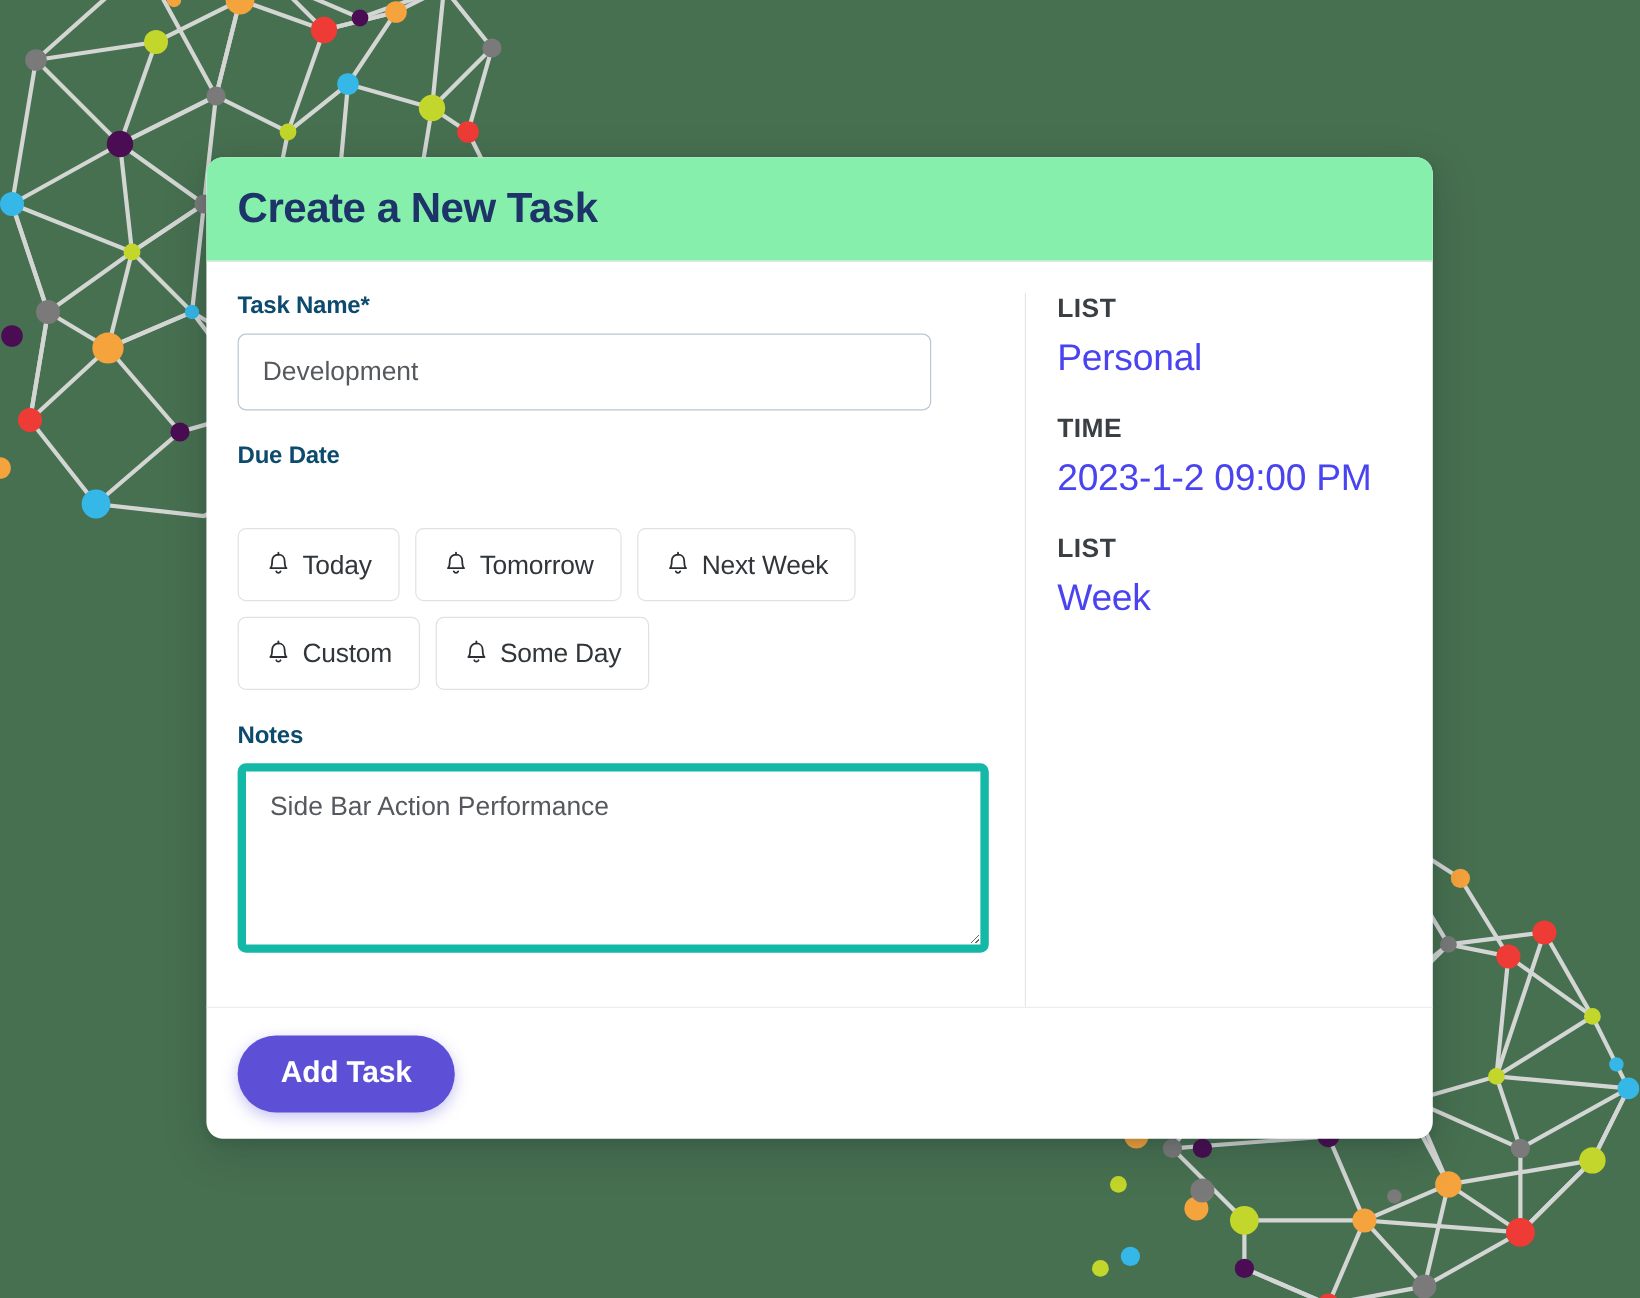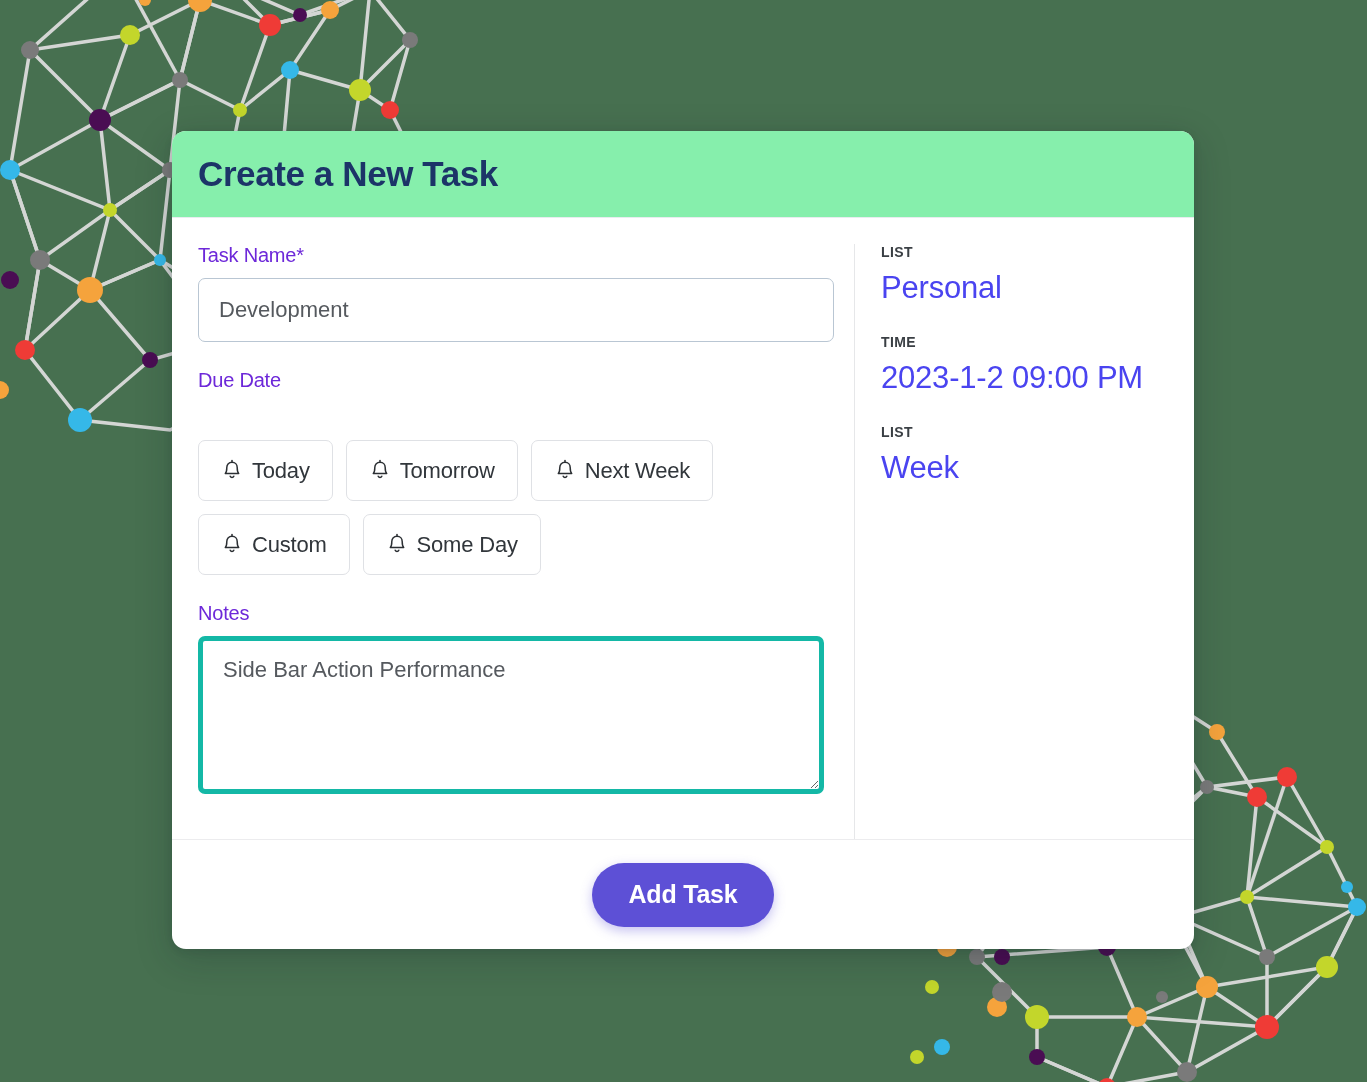--- a/index.html
+++ b/index.html
@@ -75,28 +75,28 @@
 
   
   .form-col {
     width: 656px;
     flex: 0 0 auto;
     padding-right: 30px;
   }
 
   .field-label {
     font-size: 20px;
-    color: #6d28d9;
-    font-weight: 400;
+    color: #0c4a6e;
+    font-weight: 700;
     margin-bottom: 11px;
     letter-spacing: -0.2px;
   }
 
   .text-input {
-    width: 636px;
+    width: 578px;
     height: 64px;
     border: 1px solid #b9c6d3;
     border-radius: 7px;
     background: #fff;
     font-family: "Liberation Sans", sans-serif;
     font-size: 22px;
     color: #55595e;
     padding: 0 20px;
     outline: none;
   }
@@ -122,21 +122,21 @@
     font-family: "Liberation Sans", sans-serif;
     cursor: pointer;
     white-space: nowrap;
     letter-spacing: -0.2px;
   }
   .chip svg { display: block; flex: 0 0 auto; }
 
   .notes-area {
     width: 626px;
     height: 158px;
-    border: 5px solid #14b8a6;
+    border: 7px solid #14b8a6;
     border-radius: 7px;
     background: #fff;
     font-family: "Liberation Sans", sans-serif;
     font-size: 22px;
     color: #55595e;
     padding: 14px 20px;
     outline: none;
     resize: both;
     line-height: 1.35;
   }
@@ -145,42 +145,42 @@
   .meta-col {
     flex: 1 1 auto;
     border-left: 1px solid #e6e7e9;
     padding: 0 0 0 26px;
   }
 
   .meta-block { margin-bottom: 28px; }
   .meta-block:last-child { margin-bottom: 0; }
 
   .meta-label {
-    font-size: 14px;
+    font-size: 22px;
     font-weight: bold;
     color: #3a3f44;
     letter-spacing: 0.4px;
     margin-bottom: 10px;
   }
 
   .meta-value {
     font-size: 31px;
     color: #4a44f0;
     cursor: pointer;
     letter-spacing: -0.2px;
   }
 
   
   .card-footer {
     flex: 0 0 auto;
     height: 110px;
     border-top: 1px solid #ececee;
     display: flex;
     align-items: center;
-    justify-content: center;
+    justify-content: flex-start;
     padding: 0 26px;
   }
 
   .primary-btn {
     background: #5d50d6;
     color: #ffffff;
     border: none;
     border-radius: 32px;
     height: 64px;
     padding: 0 36px;

